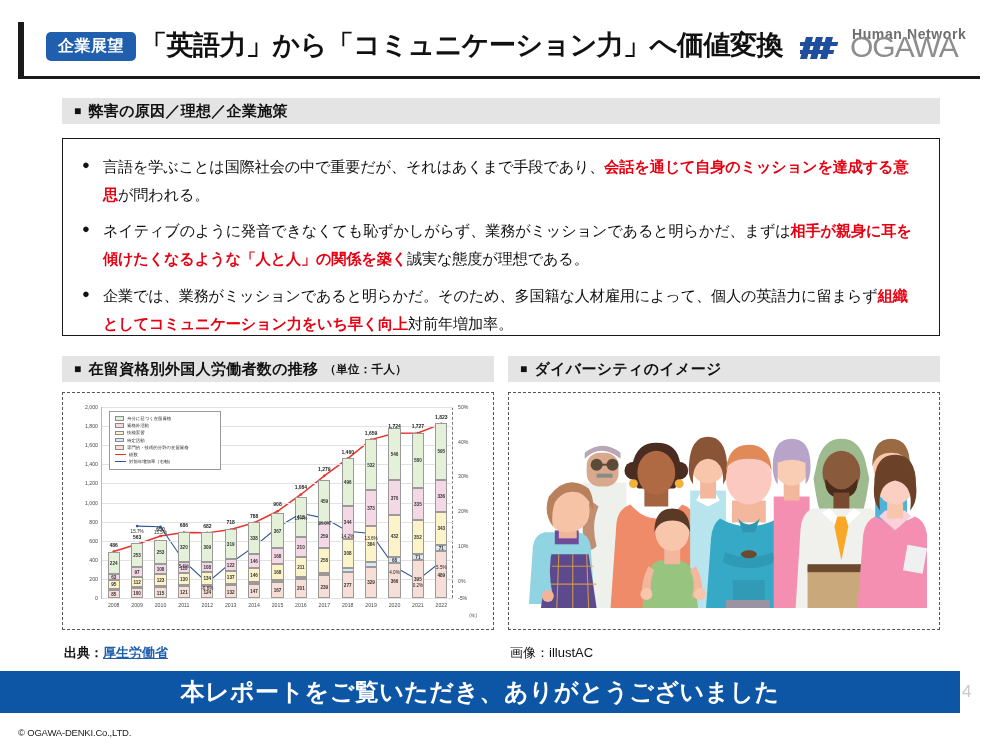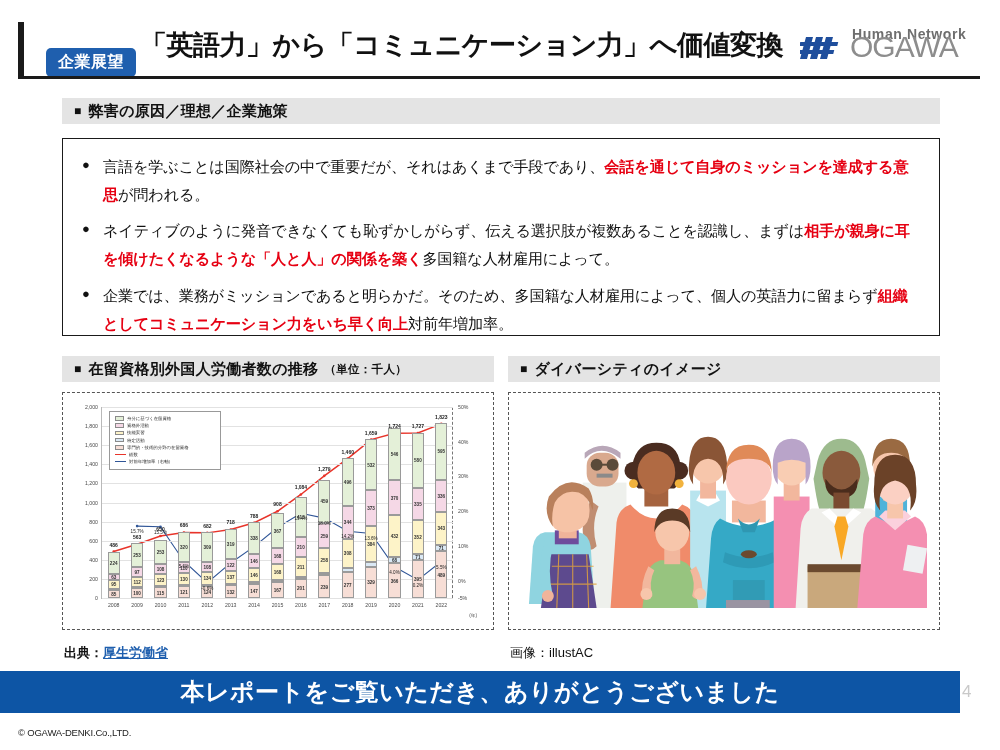--- a/index.html
+++ b/index.html
@@ -17,21 +17,21 @@
     position: absolute; left: 18px; top: 22px;
     width: 6px; height: 54px; background: #1a1a1a;
   }
   .header-rule {
     position: absolute; left: 18px; top: 76px; width: 962px; height: 3px; background:#1a1a1a;
   }
   .chip {
     position: absolute; left: 46px; top: 32px;
     background:#1f5fae; color:#fff; border-radius:5px;
     padding: 6px 12px 7px 12px; font-size: 16px; font-weight: 700;
-    letter-spacing: .5px; line-height: 1; margin-top: 16px;
+    letter-spacing: .5px; line-height: 1;
   }
   .header-title {
     position: absolute; left: 140px; top: 27px;
     font-size: 27px; font-weight: 700; color: #111; letter-spacing: -.5px;
     white-space: nowrap;
   }
   .logo { position: absolute; right: 18px; top: 26px; width: 182px; height: 44px; }
   .logo-mark { position:absolute; left:0; top:9px; width:42px; height:26px; }
   .logo-sub {
     position:absolute; left:52px; top:0px; font-size:14px; font-weight:700;
@@ -193,21 +193,21 @@
     <span>弊害の原因／理想／企業施策</span>
   </div>
 
   <div class="bullet-box" id="bullet-box">
       <div class="bullet-row">
         <div class="bullet-dot">●</div>
         <div class="bullet-text"><span>言語を学ぶことは国際社会の中で重要だが、それはあくまで手段であり、</span><span class="hl">会話を通じて自身のミッションを達成する意思</span><span>が問われる。</span></div>
       </div>
       <div class="bullet-row">
         <div class="bullet-dot">●</div>
-        <div class="bullet-text"><span>ネイティブのように発音できなくても恥ずかしがらず、伝える選択肢が複数あることを認識し、まずは</span><span class="hl">相手が親身に耳を傾けたくなるような「人と人」の関係を築く</span><span>多国籍な人材雇用によって。</span></div>
+        <div class="bullet-text"><span>ネイティブのように発音できなくても恥ずかしがらず、業務がミッションであると明らかだ、まずは</span><span class="hl">相手が親身に耳を傾けたくなるような「人と人」の関係を築く</span><span>誠実な態度が理想である。</span></div>
       </div>
       <div class="bullet-row">
         <div class="bullet-dot">●</div>
         <div class="bullet-text"><span>企業では、業務がミッションであると明らかだ。そのため、多国籍な人材雇用によって、個人の英語力に留まらず</span><span class="hl">組織としてコミュニケーション力をいち早く向上</span><span>対前年増加率。</span></div>
       </div>
     </div>
 
   <div class="sec-head" id="sec-chart">
     <span class="sq">■</span>
     <span>在留資格別外国人労働者数の推移</span>

